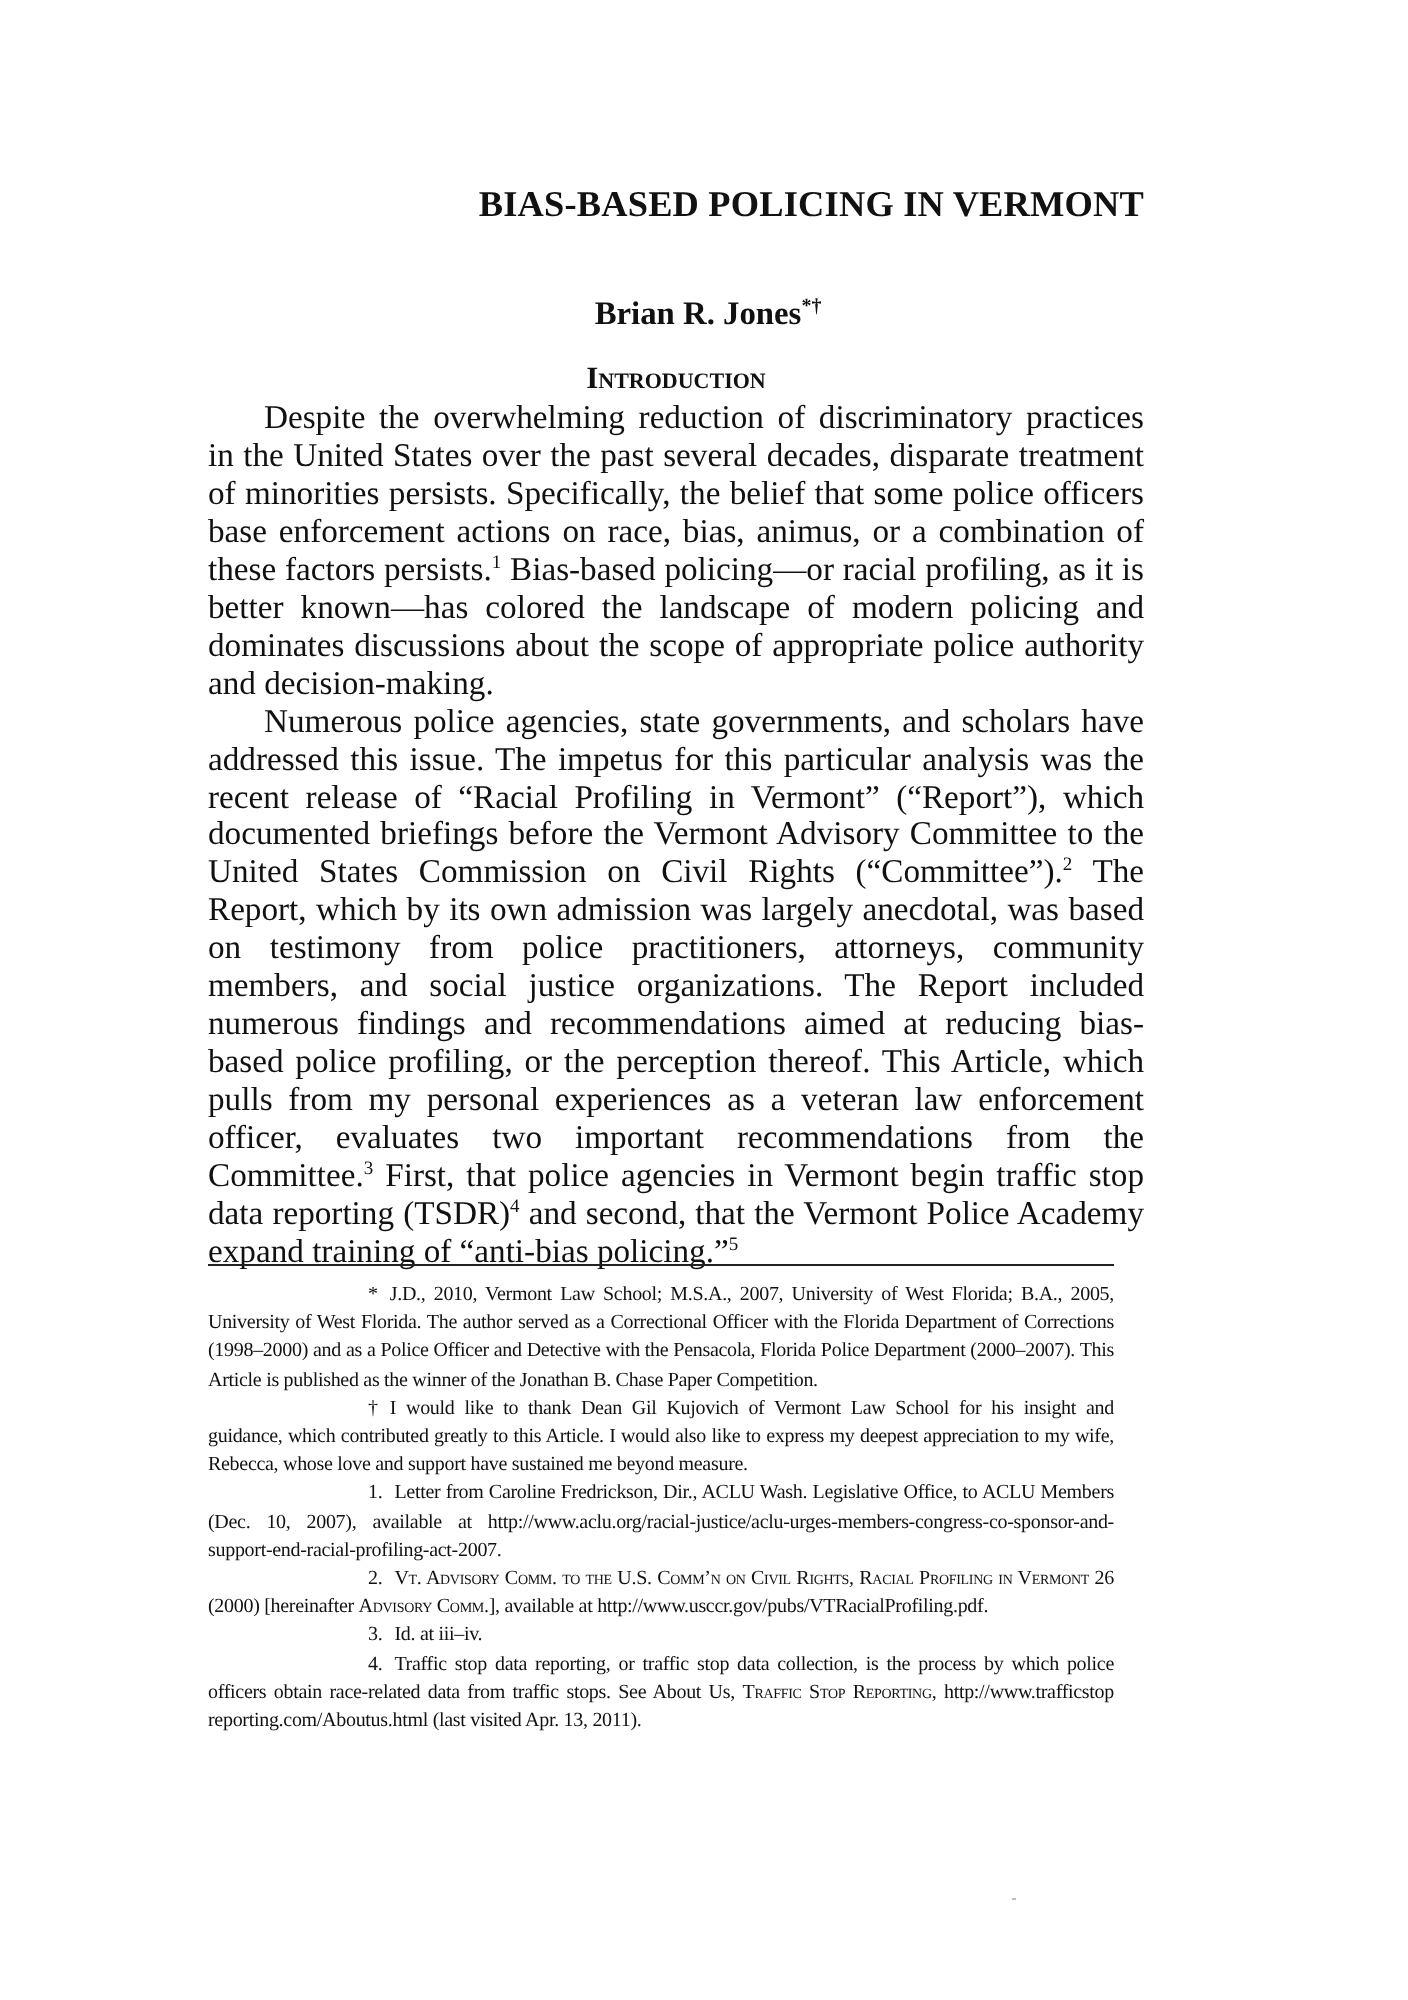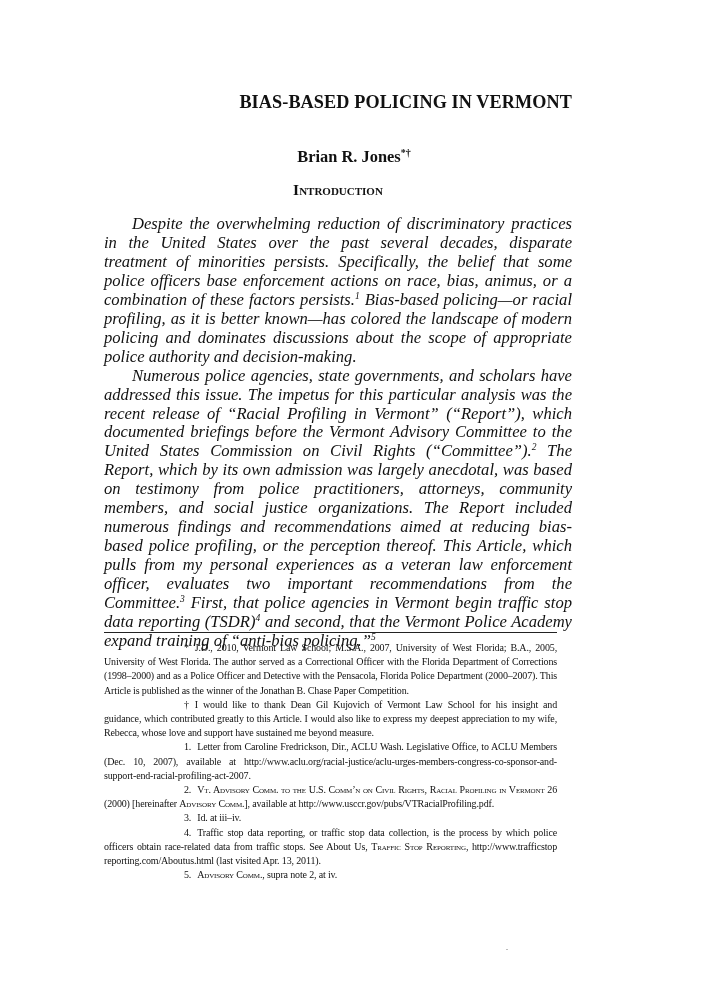--- a/index.html
+++ b/index.html
@@ -16,21 +16,21 @@
     .author {
       position: absolute; top: 131px; left: 0; width: 468px; text-align: center;
       font-weight: bold; font-size: 16.4px; margin: 16px;
     }
     .author sup { font-size: 10px; vertical-align: 6px; line-height: 0; }
     .section-heading {
       position: absolute; top: 181px; left: 0; width: 468px; text-align: center;
       font-size: 15.5px; font-variant: small-caps; margin: 0;
     }
 
-    .body { position: absolute; top: 215px; left: 0; width: 468px; font-style: italic; }
+    .body { position: absolute; top: 200px; left: 0; width: 468px; }
     .para {
       margin: 0; font-size: 16.6px; line-height: 18.95px;
       text-align: justify; text-indent: 28px; hyphens: none;
     }
     .para sup, .fn sup { font-size: 9.5px; vertical-align: 6px; line-height: 0; }
 
     .divider {
       position: absolute; top: 632px; left: 0; width: 453px; height: 0;
       border-top: 1px solid #222;
     }
@@ -62,16 +62,15 @@
   <div class="divider"></div>
   <div class="speck2"></div>
 
   <div class="footnotes">
     <p class="fn"><span class="num">*</span><span>J.D., 2010, Vermont Law School; M.S.A., 2007, University of West Florida; B.A., 2005, University of West Florida. The author served as a Correctional Officer with the Florida Department of Corrections (1998–2000) and as a Police Officer and Detective with the Pensacola, Florida Police Department (2000–2007). This Article is published as the winner of the Jonathan B. Chase Paper Competition.</span></p>
     <p class="fn"><span class="num">†</span><span>I would like to thank Dean Gil Kujovich of Vermont Law School for his insight and guidance, which contributed greatly to this Article. I would also like to express my deepest appreciation to my wife, Rebecca, whose love and support have sustained me beyond measure.</span></p>
     <p class="fn"><span class="num">1.</span><span>Letter from Caroline Fredrickson, Dir., ACLU Wash. Legislative Office, to ACLU Members (Dec. 10, 2007), </span><span class="it">available at</span><span> http://www.aclu.org/racial-justice/aclu-urges-members-congress-co-sponsor-and-support-end-racial-profiling-act-2007.</span></p>
     <p class="fn"><span class="num">2.</span><span class="sc">Vt. Advisory Comm. to the U.S. Comm’n on Civil Rights, Racial Profiling in Vermont</span><span> 26 (2000) [hereinafter </span><span class="sc">Advisory Comm.</span><span>], </span><span class="it">available at</span><span> http://www.usccr.gov/pubs/VTRacialProfiling.pdf.</span></p>
     <p class="fn"><span class="num">3.</span><span class="it">Id.</span><span> at iii–iv.</span></p>
     <p class="fn"><span class="num">4.</span><span>Traffic stop data reporting, or traffic stop data collection, is the process by which police officers obtain race-related data from traffic stops. </span><span class="it">See About Us</span><span>, </span><span class="sc">Traffic Stop Reporting</span><span>, http://www.trafficstop reporting.com/Aboutus.html (last visited Apr. 13, 2011).</span></p>
-    <p class="fn"><span class="num">5.</span><span class="sc">Advisory Comm.</span><span>, </span><span class="it">supra</span><span> note 2, at iv.</span></p>
   </div>
 </div>
 <div class="speck"></div>
 
 </body></html>

